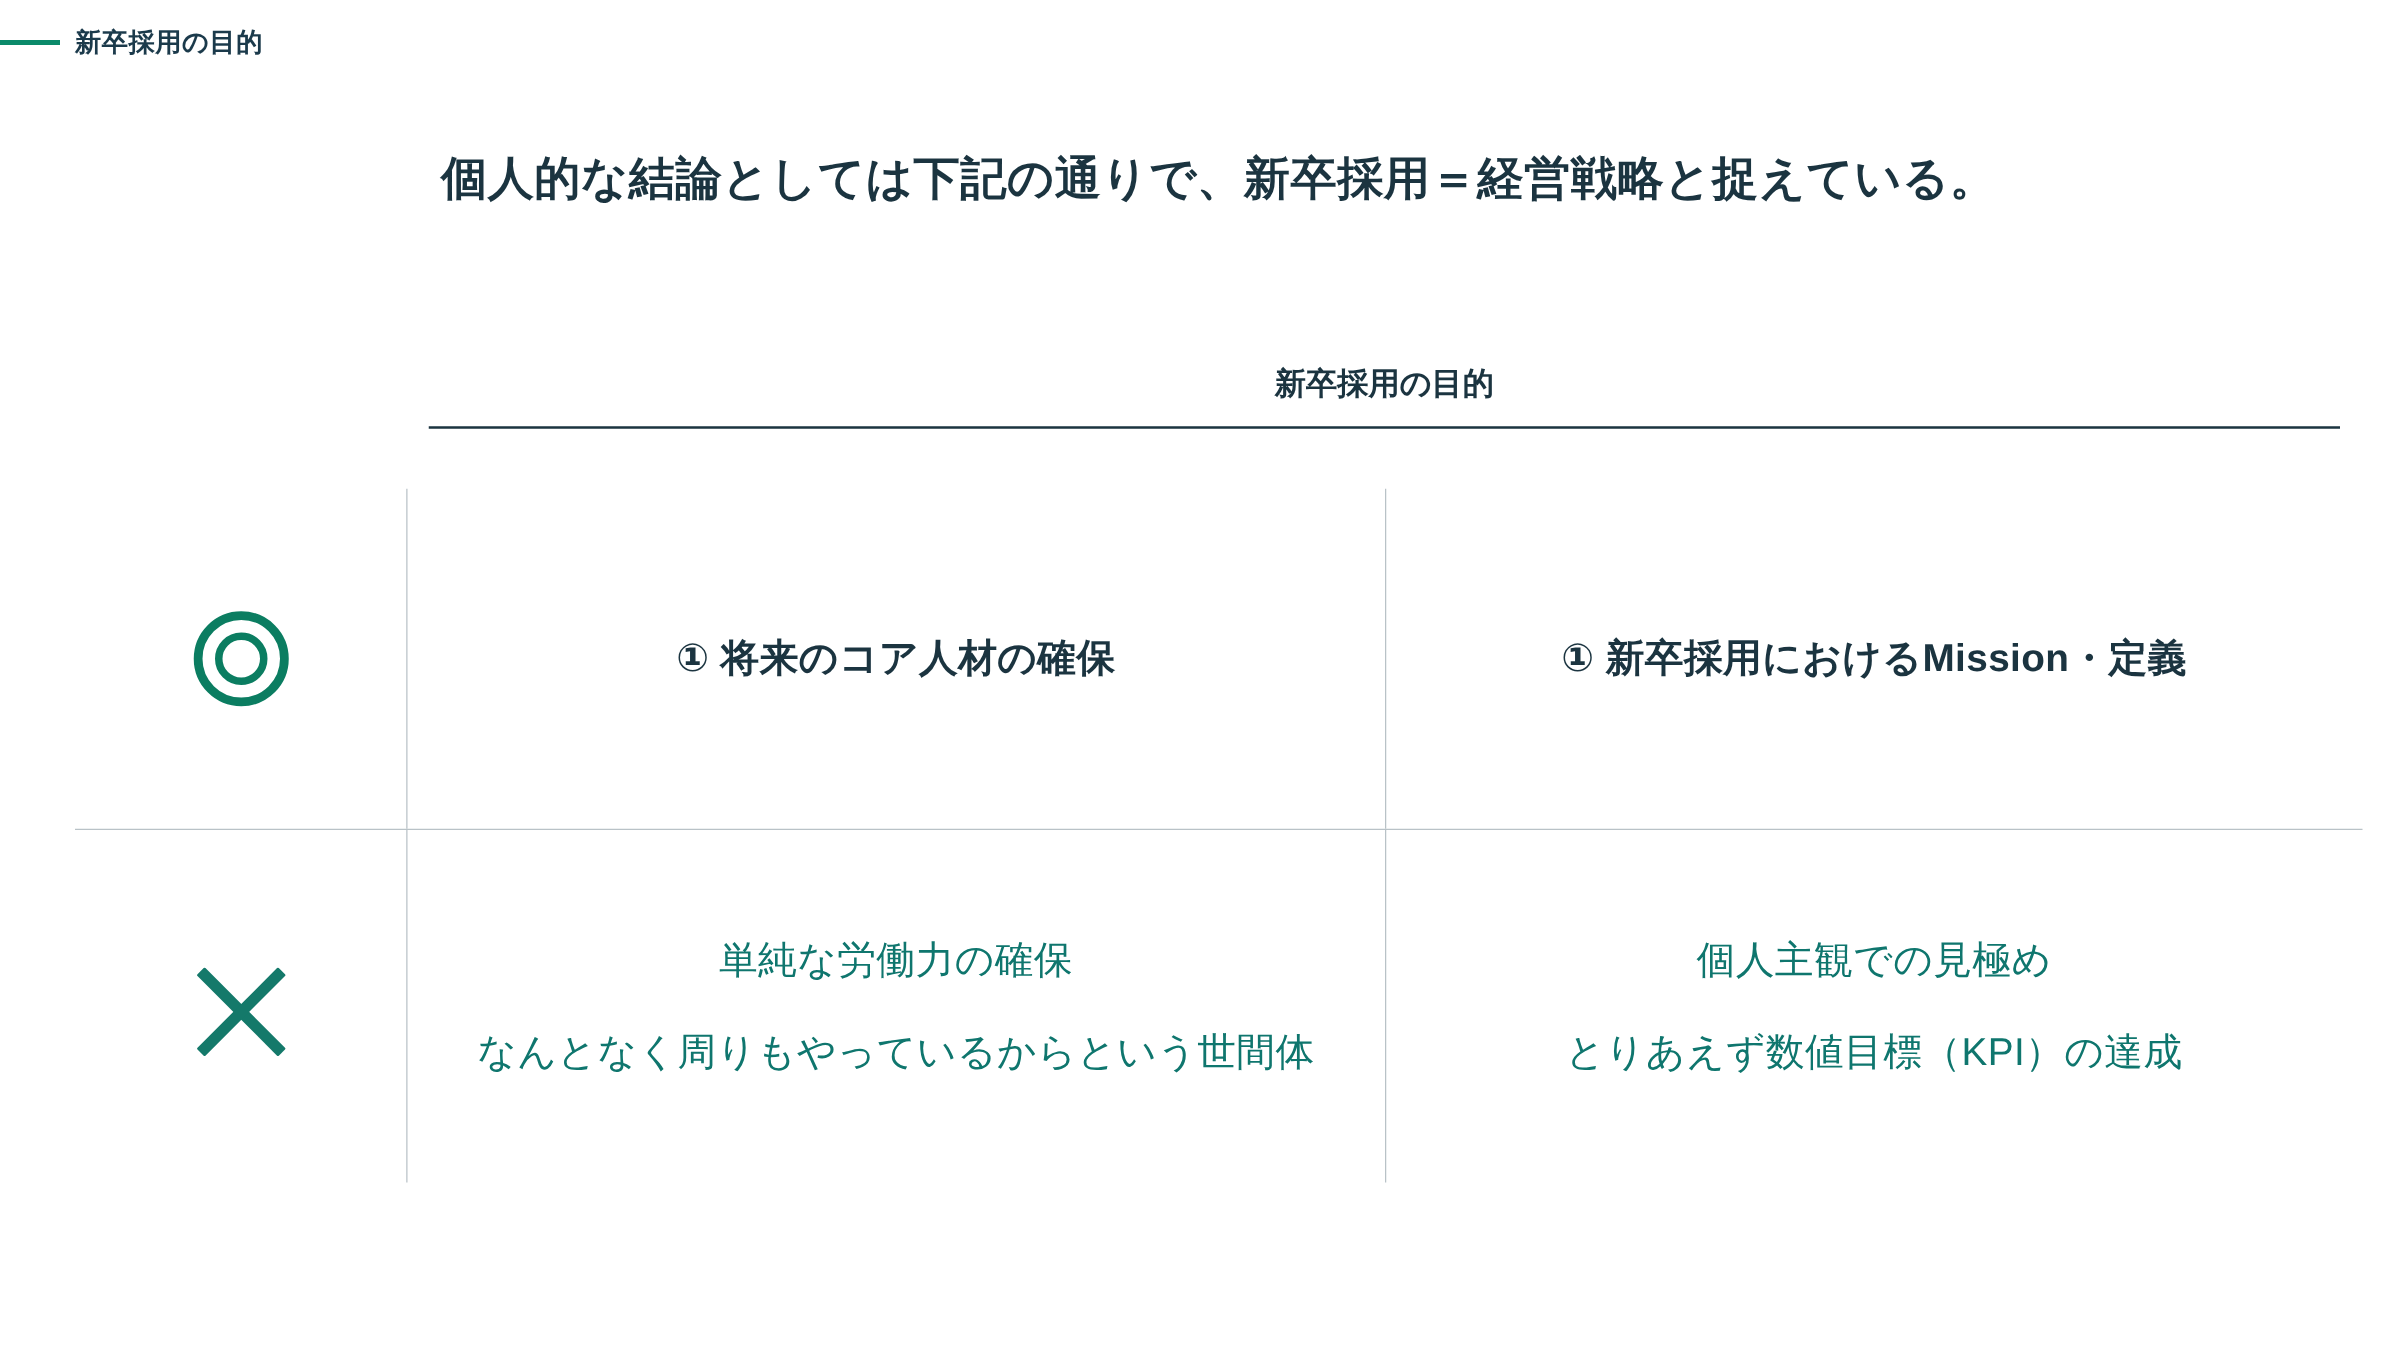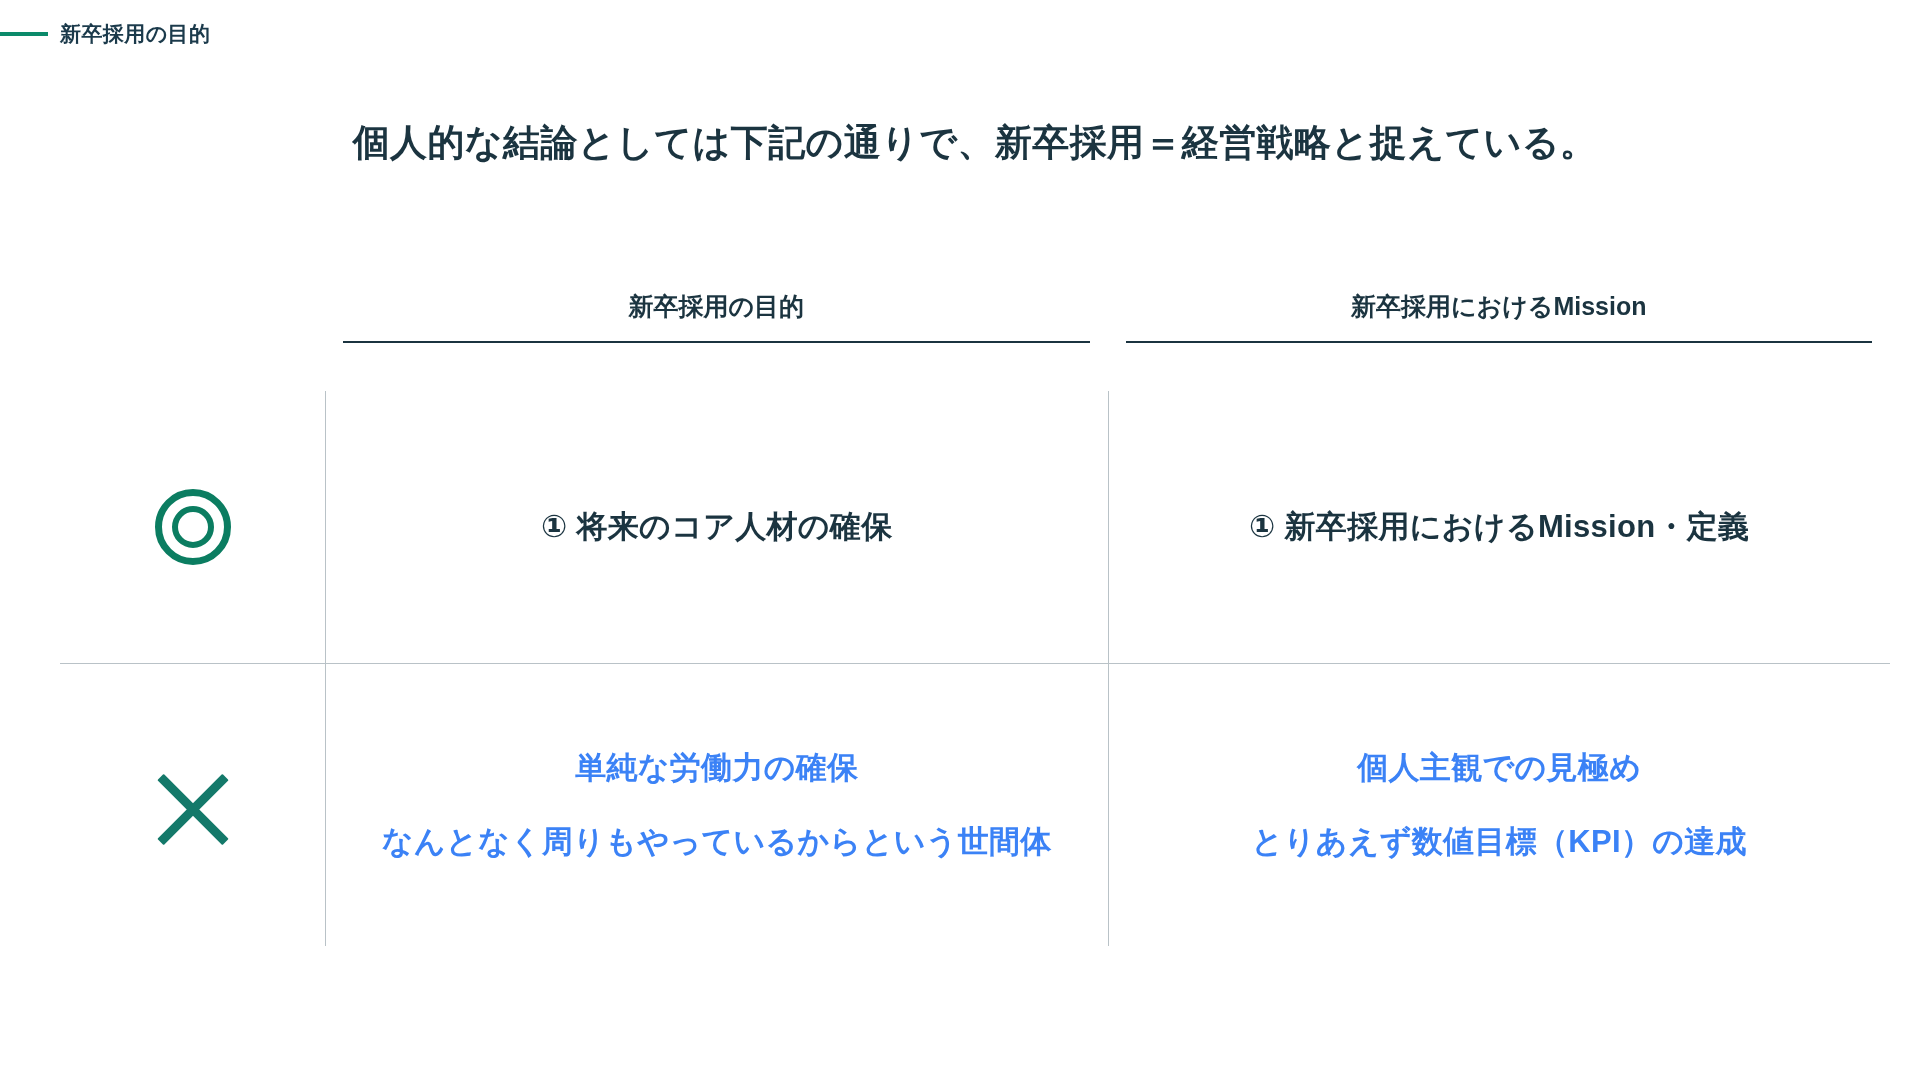--- a/index.html
+++ b/index.html
@@ -159,22 +159,22 @@
     line-height: 1.3;
     text-align: center;
     white-space: nowrap;
   }
   .row-good .content-cell .line {
     font-weight: bold;
     color: #1b3440;
     letter-spacing: 0.01em;
   }
   .row-bad .content-cell .line {
-    font-weight: bold;
-    color: #3b82f6;
+    font-weight: normal;
+    color: #0f766e;
     letter-spacing: 0.01em;
   }
 </style>
 </head>
 <body>
 
 <div class="eyebrow">
   <span class="eyebrow-rule"></span>
   <span class="eyebrow-label">新卒採用の目的</span>
 </div>
@@ -182,24 +182,20 @@
 <div class="headline">個人的な結論としては下記の通りで、新卒採用＝経営戦略と捉えている。</div>
 
 <div class="matrix">
 
   <div class="matrix-head">
     <div class="head-spacer"></div>
     <div class="head-cell">
       <span class="head-text">新卒採用の目的</span>
       <span class="head-underline"></span>
     </div>
-    <div class="head-cell">
-      <span class="head-text">新卒採用におけるMission</span>
-      <span class="head-underline"></span>
-    </div>
   </div>
 
   <div class="matrix-body">
 
     <div class="row row-good">
       <div class="mark-cell">
         <div class="mark-circle"></div>
       </div>
       <div class="content-cell">
         <div class="line">① 将来のコア人材の確保</div>

